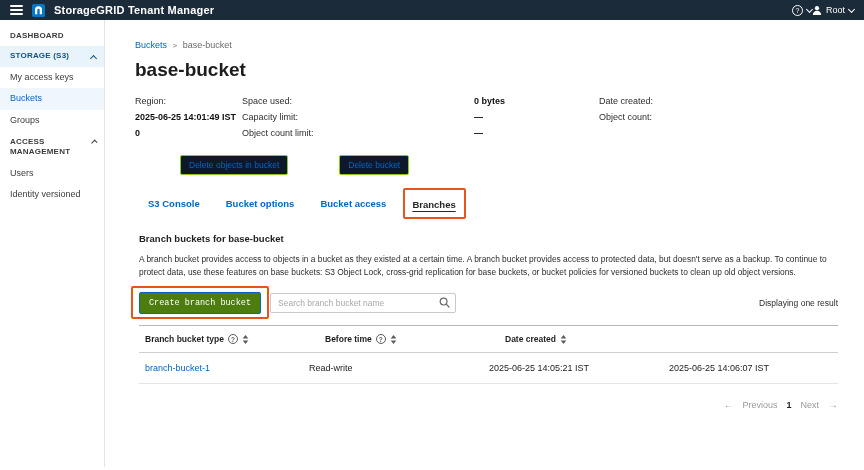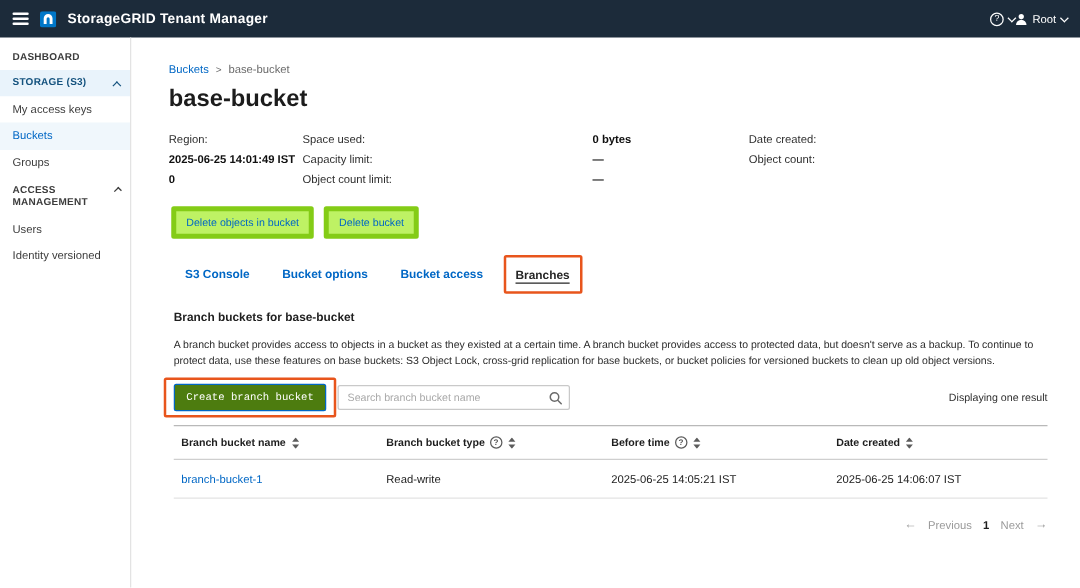--- a/index.html
+++ b/index.html
@@ -1,21 +1,21 @@
 <!DOCTYPE html>
 <html><head>
 <meta charset="utf-8">
 <style>
   * { margin:0; padding:0; box-sizing:border-box; }
   html,body { width:864px; height:470px; }
   body { font-family:"Liberation Sans", sans-serif; background:#fff; overflow:hidden; }
   a { text-decoration:none; cursor:pointer; }
 
   
-  .topbar { height:30px; background:#1c2b3a; display:flex; align-items:center; padding:0 10px; gap:9px; }
+  .topbar { height:20px; background:#1c2b3a; display:flex; align-items:center; padding:0 10px; gap:9px; }
   .hamburger { display:flex; flex-direction:column; gap:2.5px; width:13px; cursor:pointer; }
   .hamburger span { display:block; height:1.5px; background:#fff; border-radius:1px; }
   .logo { display:flex; align-items:center; }
   .topbar-title { color:#fff; font-size:11px; font-weight:bold; letter-spacing:.2px; }
   .topbar-right { margin-left:auto; display:flex; align-items:center; gap:0; color:#fff; }
   .topbar-group { display:flex; align-items:center; gap:4px; cursor:pointer; font-size:9px; color:#fff; }
   .help-circle { width:11px; height:11px; border:1px solid #fff; border-radius:50%; display:flex; align-items:center; justify-content:center; font-size:7px; }
   .chev { width:5px; height:5px; border-right:1.2px solid currentColor; border-bottom:1.2px solid currentColor; display:inline-block; }
   .chev.up { transform:rotate(-135deg); margin-top:3px; }
   .chev.down { transform:rotate(45deg); margin-bottom:2px; }
@@ -31,21 +31,21 @@
   
   .main { flex:1; padding:20px 26px 0 30px; }
   .breadcrumb { font-size:9px; color:#6b6b6b; }
   .breadcrumb a { color:#0067c5; }
   .breadcrumb .sep { margin:0 3px; color:#6b6b6b; font-size:8px; }
   .page-title { font-size:19px; font-weight:bold; color:#1c1c1c; margin:9px 0 15px; }
   .details { margin-left:0; display:grid; grid-template-columns:107px 232px 125px 1fr; row-gap:6px; font-size:9px; align-items:baseline; }
   .dlabel { color:#2e2e2e; }
   .dvalue { font-weight:bold; color:#101010; }
   .btn-row { margin:17px 0 0 2px; display:flex; gap:8px; }
-  .btn-outline { border:4px solid #84cc16; background:#bef264; color:#0067c5; font-size:8.5px; font-family:inherit; padding:4px 8px; border-radius:2px; cursor:pointer; }
+  .btn-outline { border:1px solid #84cc16; background:#0f172a; color:#0067c5; font-size:8.5px; font-family:inherit; padding:4px 8px; border-radius:2px; cursor:pointer;margin-left:43px; }
 
   .tabs { display:flex; gap:26px; margin:19px 0 0 13px; align-items:center; }
   .tab { font-size:9.5px; font-weight:bold; color:#0067c5; cursor:pointer; }
   .tab.active { color:#262626; text-decoration:underline; text-underline-offset:3px; }
   .tab-wrap, .btn-wrap { position:relative; display:inline-block; }
   .annotation { position:absolute; border:2px solid #e8551c; border-radius:2px; pointer-events:none; }
   .annotation.branches { inset:-6px -10px -7px -9px; }
   .annotation.create { inset:-5px -8px -5px -8px; }
 
   .section-heading { font-size:9.5px; font-weight:bold; color:#1f1f1f; margin:21px 0 0 4px; }
@@ -186,29 +186,20 @@
               <circle cx="4.6" cy="4.6" r="3.4" fill="none" stroke="#6b6b6b" stroke-width="1.2"></circle>
               <line x1="7.2" y1="7.2" x2="10" y2="10" stroke="#6b6b6b" stroke-width="1.2" stroke-linecap="round"></line>
             </svg>
         </span>
       </div>
       <span class="results-text">Displaying one result</span>
     </div>
 
     <div class="table">
       <div class="thead">
-        <div class="th col1">
-          <span>Branch bucket name</span>
-          <span class="sort-icon">
-            <svg width="7" height="9" viewBox="0 0 7 9">
-                <path d="M3.5 0L6.3 3.4H0.7Z" fill="#5c5c5c"></path>
-                <path d="M3.5 9L6.3 5.6H0.7Z" fill="#5c5c5c"></path>
-              </svg>
-          </span>
-        </div>
         <div class="th col2">
           <span>Branch bucket type</span>
           <span class="info-icon">?</span>
           <span class="sort-icon">
             <svg width="7" height="9" viewBox="0 0 7 9">
                 <path d="M3.5 0L6.3 3.4H0.7Z" fill="#5c5c5c"></path>
                 <path d="M3.5 9L6.3 5.6H0.7Z" fill="#5c5c5c"></path>
               </svg>
           </span>
         </div>

